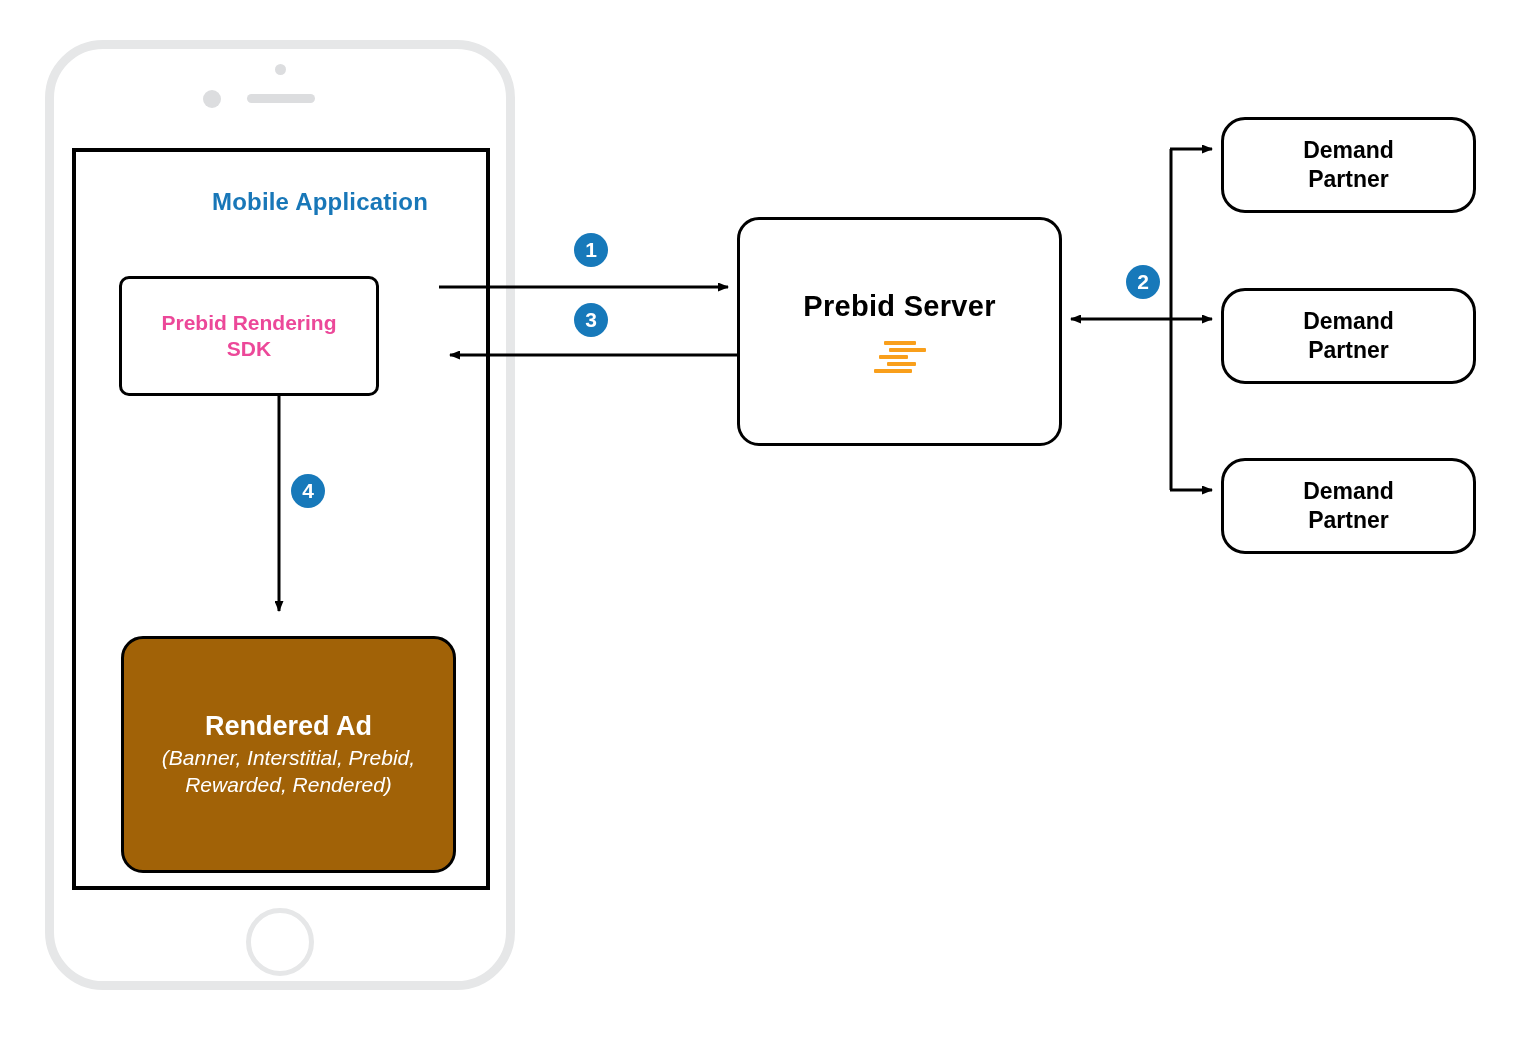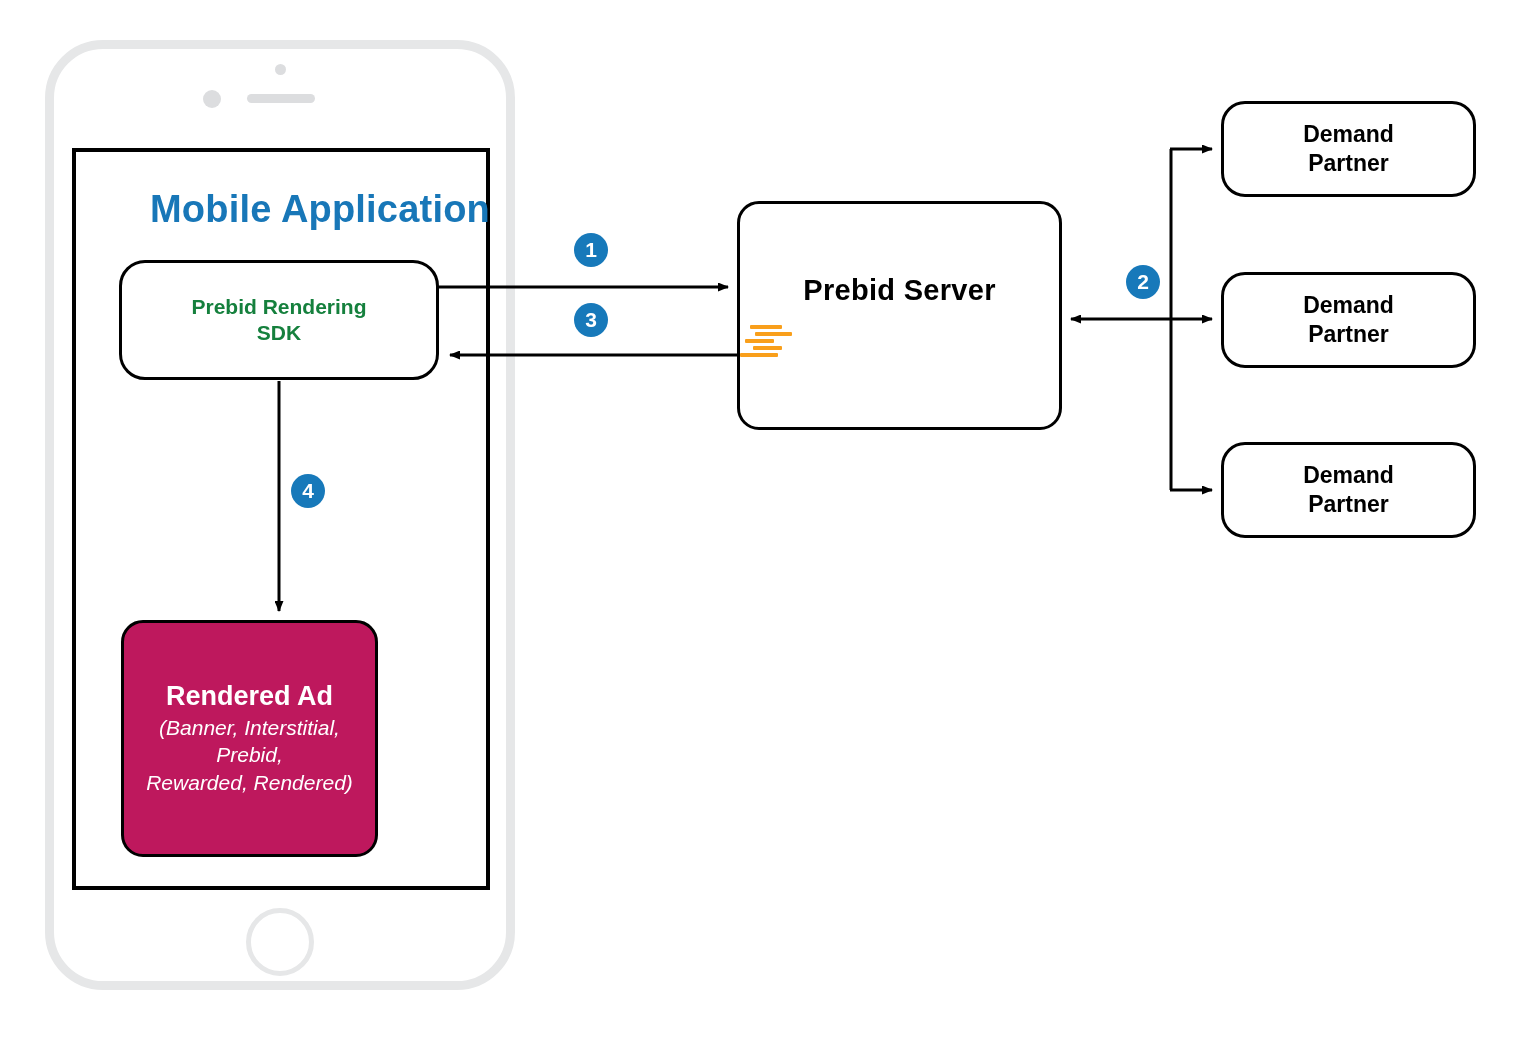--- a/index.html
+++ b/index.html
@@ -92,43 +92,45 @@
     box-sizing: border-box;
     background: #ffffff;
   }
   .app-title {
     position: absolute;
     left: 72px;
     top: 188px;
     width: 496px;
     text-align: center;
     color: #1877b8;
-    font-size: 38px;
+    font-size: 24px;
     font-weight: bold;
     letter-spacing: 0.2px;
   }
 
   
   .node {
     position: absolute;
     box-sizing: border-box;
     border: 3px solid #000000;
     background: #ffffff;
     display: flex;
     flex-direction: column;
+    align-items: center;
     justify-content: center;
     text-align: center;
+    margin-top: 16px;
   }
   .sdk-box {
     left: 119px;
     top: 260px;
-    width: 320px;
+    width: 260px;
     height: 120px;
-    border-radius: 26px;
-    color: #15803d;
+    border-radius: 10px;
+    color: #ec4899;
     font-size: 21px;
     font-weight: bold;
     line-height: 1.25;
   }
   .server-box {
     left: 737px;
     top: 201px;
     width: 325px;
     height: 229px;
     border-radius: 22px;
@@ -167,24 +169,24 @@
     font-weight: bold;
     line-height: 1.28;
   }
   .partner-1 { top: 101px; }
   .partner-2 { top: 272px; }
   .partner-3 { top: 442px; }
 
   .ad-box {
     left: 121px;
     top: 620px;
-    width: 257px;
+    width: 335px;
     height: 237px;
     border-radius: 22px;
-    background: #be185d;
+    background: #a16207;
     color: #ffffff;
   }
   .ad-title {
     font-size: 27px;
     font-weight: bold;
   }
   .ad-sub {
     font-size: 21px;
     font-style: italic;
     line-height: 1.3;

